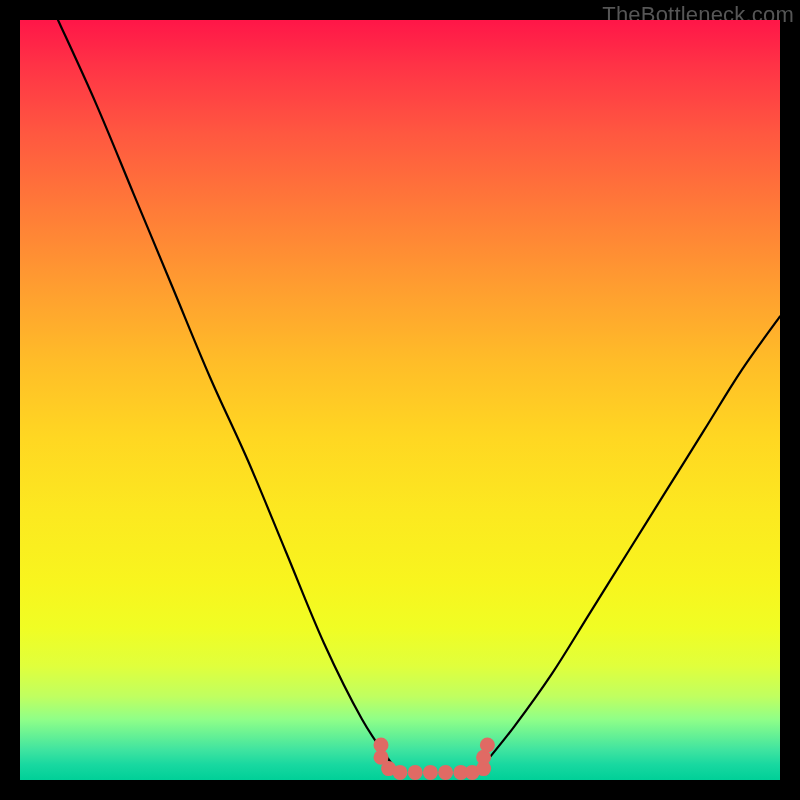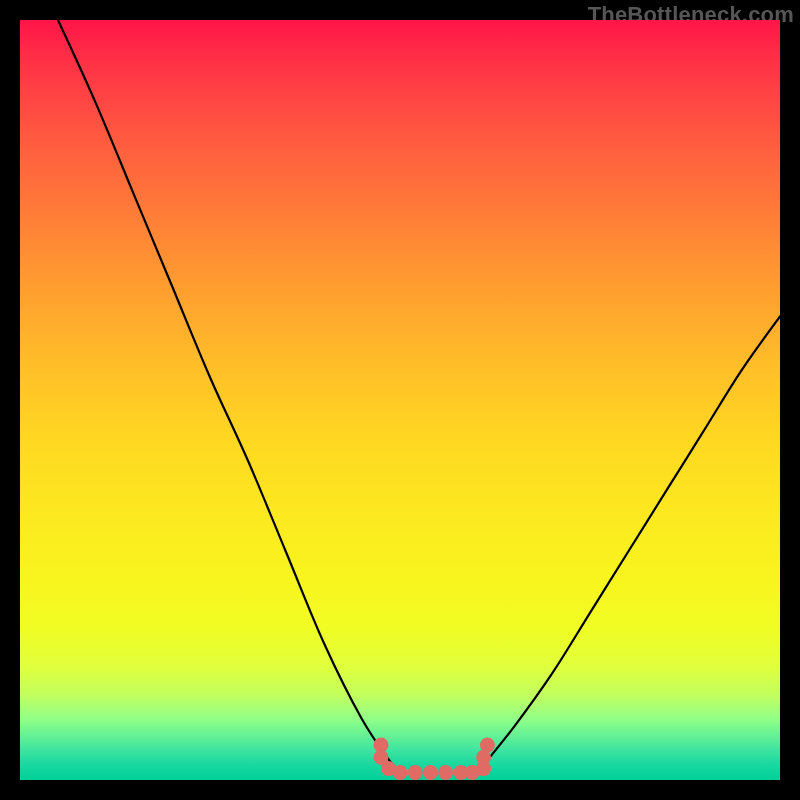--- a/index.html
+++ b/index.html
@@ -38,21 +38,21 @@
       #40e4a0 96%,
       #18d8a0 98%,
       #00d098 100%);
   }
   .watermark {
     position: absolute;
     top: 2px;
     right: 6px;
     font-family: Arial, Helvetica, sans-serif;
     font-size: 22px;
-    font-weight: 700;
+    font-weight: 400;
     color: #565656;
     letter-spacing: 0.2px;
   }
   svg.curves {
     position: absolute;
     left: 0;
     top: 0;
     width: 760px;
     height: 760px;
   }

